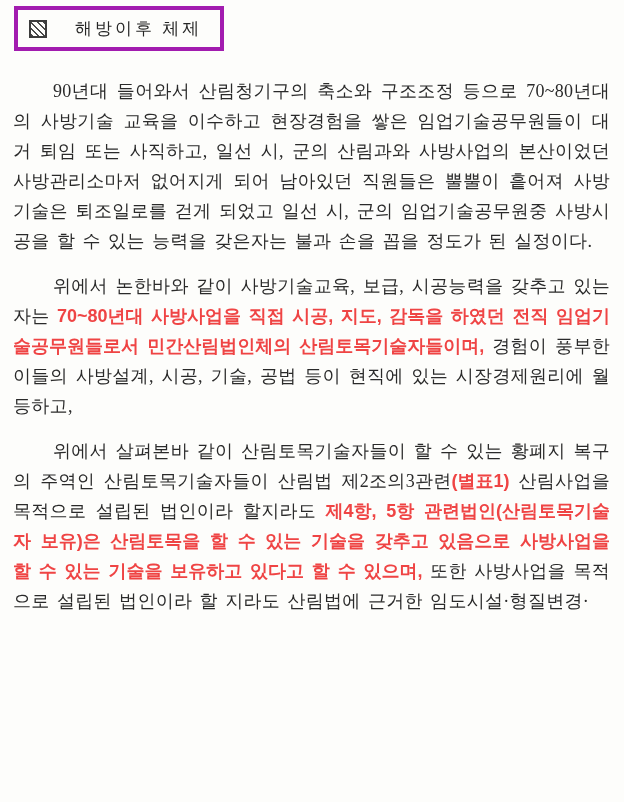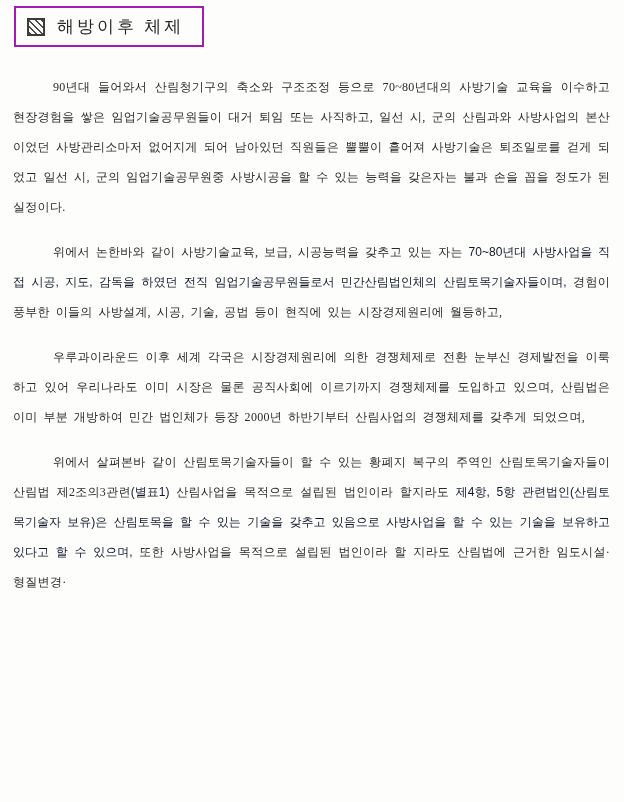--- a/index.html
+++ b/index.html
@@ -16,22 +16,22 @@
   }
   .page {
     box-sizing: border-box;
     width: 624px;
     height: 802px;
     padding: 6px 14px 0 13px;
   }
   .header-box {
     display: inline-flex;
     align-items: center;
-    gap: 12px;
-    border: 2px solid #a21caf;
+    gap: 28px;
+    border: 4px solid #a21caf;
     padding: 7px 18px 7px 11px;
     margin-left: 1px;
     background: #fdfdfb;
   }
   .hatch-icon {
     display: inline-block;
     width: 14px;
     height: 14px;
     border: 2px solid #3c3c3c;
     background: repeating-linear-gradient(
@@ -45,43 +45,42 @@
     font-size: 17px;
     letter-spacing: 3px;
     font-weight: 500;
     white-space: nowrap;
   }
   .doc-body {
     margin-top: 25px;
   }
   .para {
     margin: 0 0 15px 0;
-    font-size: 12px;
+    font-size: 18px;
     line-height: 30px;
     text-align: justify;
     text-indent: 40px;
     letter-spacing: 0.3px;
     word-spacing: 2.5px;
     color: #2a2a2a;
   }
   .seg { font-weight: 400; }
   .seg-bold {
     font-family: "Liberation Sans", "DejaVu Sans", sans-serif;
-    font-weight: 400;
+    font-weight: 700;
     letter-spacing: 0;
-    color: #0f172a;
+    color: #ef4444;
   }
 </style>
 </head>
 <body>
 
 <div class="page">
   <div class="header-box">
     <span class="hatch-icon"></span>
     <span class="header-title">해방이후 체제</span>
   </div>
   <div class="doc-body">
       <p class="para"><span class="seg">90년대 들어와서 산림청기구의 축소와 구조조정 등으로 70~80년대의 사방기술 교육을 이수하고 현장경험을 쌓은 임업기술공무원들이 대거 퇴임 또는 사직하고, 일선 시, 군의 산림과와 사방사업의 본산이었던 사방관리소마저 없어지게 되어 남아있던 직원들은 뿔뿔이 흩어져 사방기술은 퇴조일로를 걷게 되었고 일선 시, 군의 임업기술공무원중 사방시공을 할 수 있는 능력을 갖은자는 불과 손을 꼽을 정도가 된 실정이다.</span></p>
       <p class="para"><span class="seg">위에서 논한바와 같이 사방기술교육, 보급, 시공능력을 갖추고 있는 자는 </span><span class="seg seg-bold">70~80년대 사방사업을 직접 시공, 지도, 감독을 하였던 전직 임업기술공무원들로서 민간산림법인체의 산림토목기술자들이며,</span><span class="seg"> 경험이 풍부한 이들의 사방설계, 시공, 기술, 공법 등이 현직에 있는 시장경제원리에 월등하고,</span></p>
-      <p class="para"><span class="seg">우루과이라운드 이후 세계 각국은 시장경제원리에 의한 경쟁체제로 전환 눈부신 경제발전을 이룩하고 있어 우리나라도 이미 시장은 물론 공직사회에 이르기까지 경쟁체제를 도입하고 있으며, 산림법은 이미 부분 개방하여 민간 법인체가 등장 2000년 하반기부터 산림사업의 경쟁체제를 갖추게 되었으며,</span></p>
       <p class="para"><span class="seg">위에서 살펴본바 같이 산림토목기술자들이 할 수 있는 황폐지 복구의 주역인 산림토목기술자들이 산림법 제2조의3관련</span><span class="seg seg-bold">(별표1)</span><span class="seg"> 산림사업을 목적으로 설립된 법인이라 할지라도 </span><span class="seg seg-bold">제4항, 5항 관련법인(산림토목기술자 보유)은 산림토목을 할 수 있는 기술을 갖추고 있음으로 사방사업을 할 수 있는 기술을 보유하고 있다고 할 수 있으며,</span><span class="seg"> 또한 사방사업을 목적으로 설립된 법인이라 할 지라도 산림법에 근거한 임도시설·형질변경·</span></p>
     </div>
 </div>
 
 </body></html>

